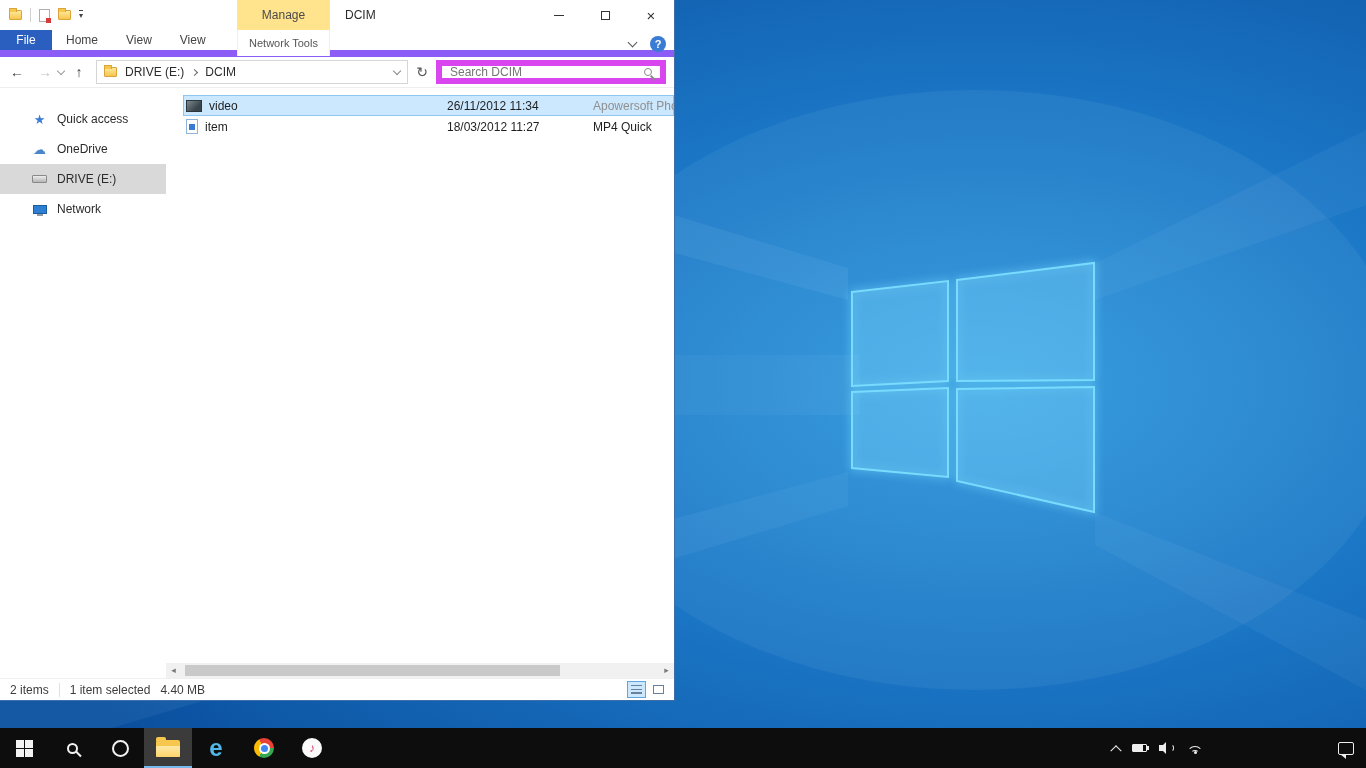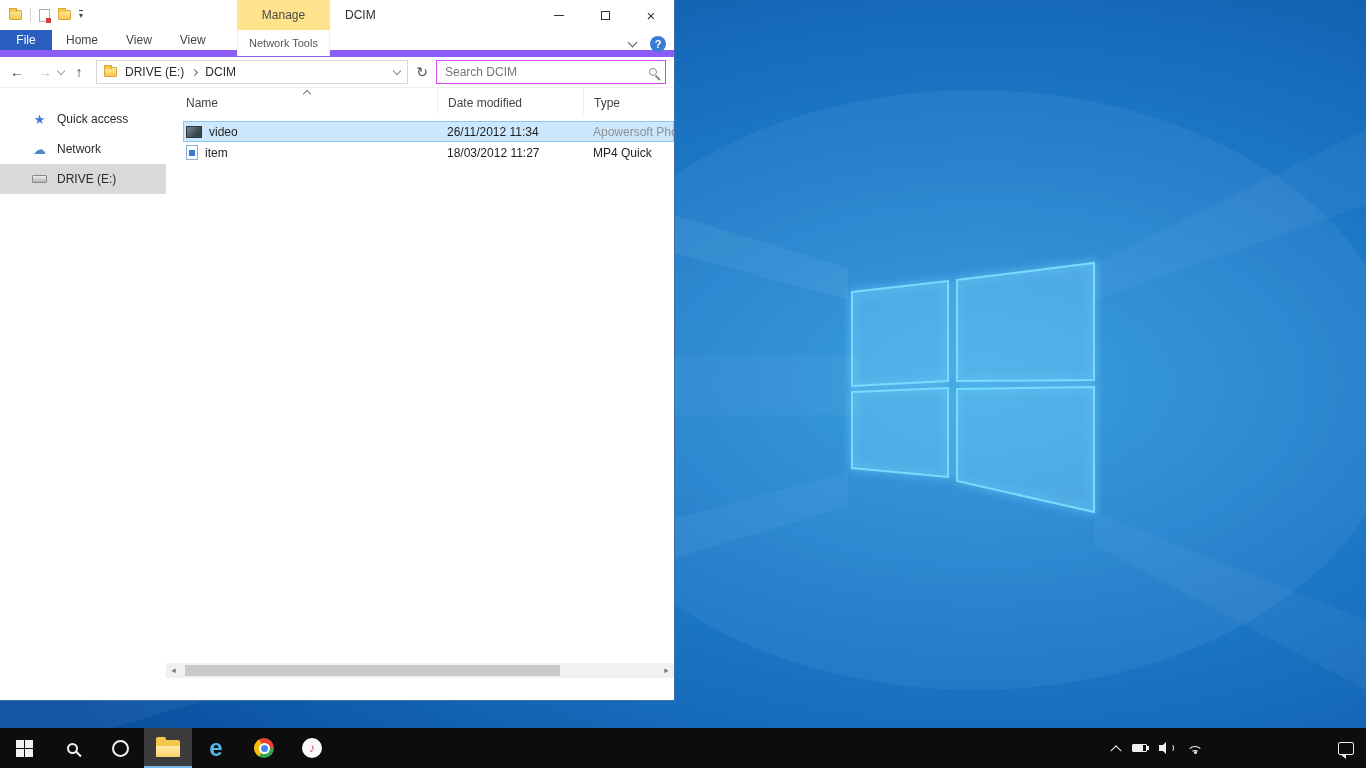--- a/index.html
+++ b/index.html
@@ -42,21 +42,21 @@
 
   .addrrow { height:31px; display:flex; align-items:center; padding:0 8px 0 6px; gap:6px; border-bottom:1px solid #eee; }
   .navarrow { width:22px; text-align:center; font-size:14px; color:#3b3b3b; }
   .navarrow.fwd { color:#c3c3c3; }
   .smallchev { width:6px; height:6px; border-right:1.3px solid #9a9a9a; border-bottom:1.3px solid #9a9a9a; transform:rotate(45deg); margin:-3px -2px 0 -4px; }
   .addrbox { width:312px; height:24px; border:1px solid #d6d6d6; display:flex; align-items:center; padding:0 7px; gap:8px; background:#fff; }
   .crumb { color:#2b2b2b; }
   .crumbsep { width:5px; height:5px; border-top:1.3px solid #666; border-right:1.3px solid #666; transform:rotate(45deg); }
   .addr-chev { margin-left:auto; width:6px; height:6px; border-right:1.3px solid #888; border-bottom:1.3px solid #888; transform:rotate(45deg); margin-top:-3px; }
   .refresh { font-size:14px; color:#555; width:16px; text-align:center; }
-  .searchbox { flex:1; height:24px; border:1px solid #d946ef; display:flex; align-items:center; padding:0 8px; background:#fff; }
+  .searchbox { flex:1; height:24px; border:6px solid #d946ef; display:flex; align-items:center; padding:0 8px; background:#fff; }
   .searchbox input { flex:1; min-width:0; border:none; outline:none; background:transparent; font:12px "Liberation Sans",sans-serif; color:#444; }
   .searchbox input::placeholder { color:#767676; }
   .imag { width:8px; height:8px; border:1.5px solid #8a8a8a; border-radius:50%; position:relative; }
   .imag::after { content:""; position:absolute; width:6px; height:1.5px; background:#8a8a8a; transform:rotate(45deg); right:-5px; bottom:-3px; }
 
   .main { display:flex; height:575px; background:#fff; }
   .nav { width:166px; padding-top:16px; flex-shrink:0; }
   .nav-item { height:30px; display:flex; align-items:center; gap:9px; padding-left:31px; color:#2b2b2b; }
   .nav-item.selected { background:#d9d9d9; }
   .nicon { width:17px; display:flex; justify-content:center; align-items:center; }
@@ -228,37 +228,37 @@
         <div class="nav-item">
           <span class="nicon">
               <span class="istar">★</span>
             </span>
           <span>Quick access</span>
         </div>
         <div class="nav-item">
           <span class="nicon">
               <span class="icloud">☁</span>
             </span>
-          <span>Network</span>
+          <span>OneDrive</span>
         </div>
         <div class="nav-item selected">
           <span class="nicon">
               <span class="idrive"></span>
             </span>
           <span>DRIVE (E:)</span>
         </div>
+        <div class="nav-item">
+          <span class="nicon">
+              <span class="inet"></span>
+            </span>
+          <span>Network</span>
+        </div>
       </div>
 
       <div class="files">
-        <div class="lheader">
-          <span class="sortcaret"></span>
-          <div class="h name">Name</div>
-          <div class="h date">Date modified</div>
-          <div class="h type">Type</div>
-        </div>
         <div class="rows">
           <div class="row selected">
             <div class="c name">
               <span class="icon-photo"></span>
               <span>video</span>
             </div>
             <div class="c date">26/11/2012 11:34</div>
             <div class="c type faded">Apowersoft Pho</div>
           </div>
           <div class="row">
@@ -272,20 +272,34 @@
         </div>
       </div>
     </div>
 
     <div class="hscroll">
       <span class="sarrow">◂</span>
       <div class="thumb"></div>
       <span class="sarrow">▸</span>
     </div>
 
+    <div class="status">
+      <span>2 items</span>
+      <i class="ssep"></i>
+      <span>1 item selected</span>
+      <span>4.40 MB</span>
+      <div class="viewbtns">
+        <span class="vbtn active">
+            <i class="ico-details"></i>
+          </span>
+        <span class="vbtn">
+            <i class="ico-thumbs"></i>
+          </span>
+      </div>
+    </div>
 
   </div>
 
   <div class="taskbar">
     <div class="task-btn">
       <span class="start-icon">
           <i></i>
           <i></i>
           <i></i>
           <i></i>

